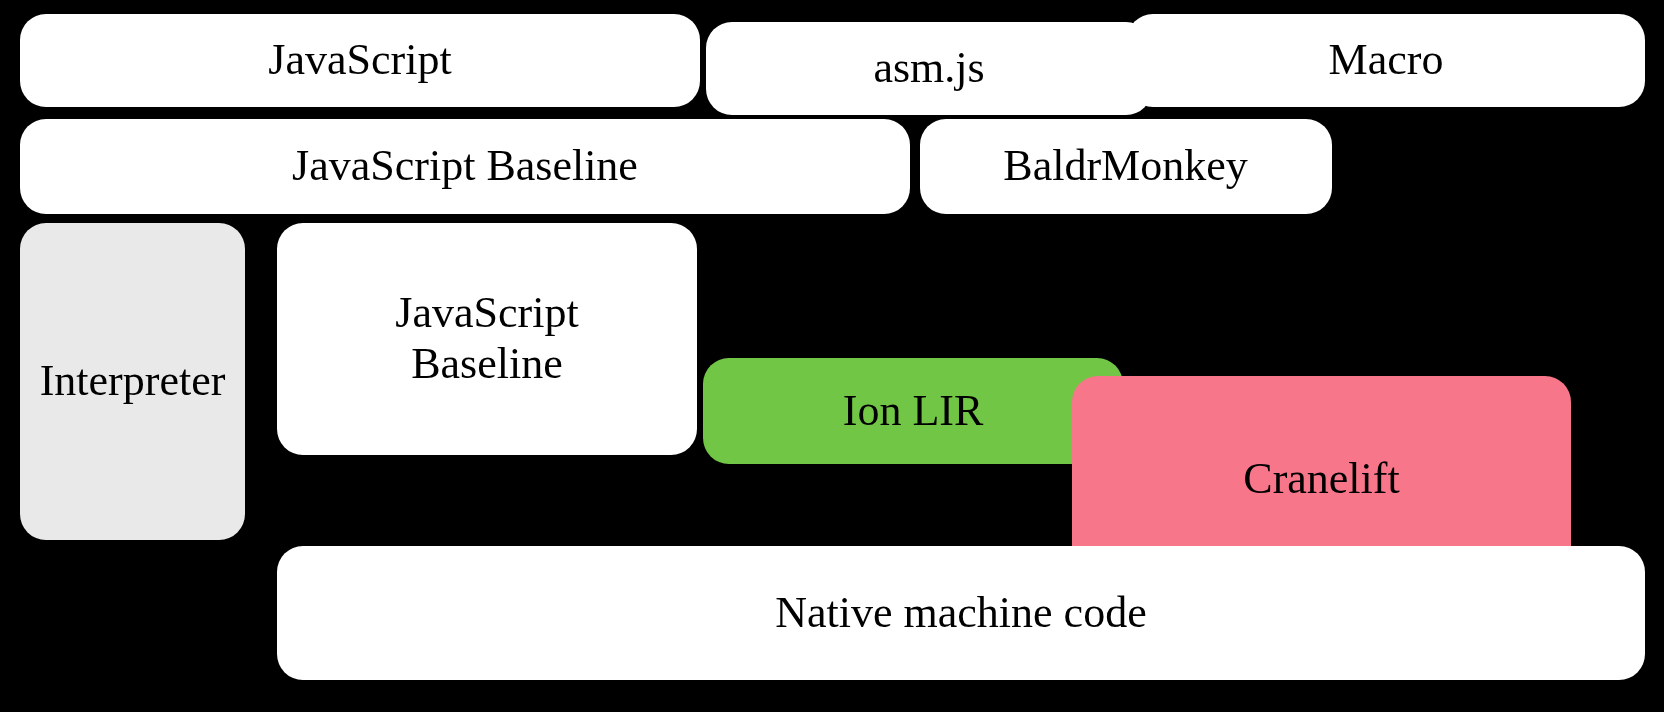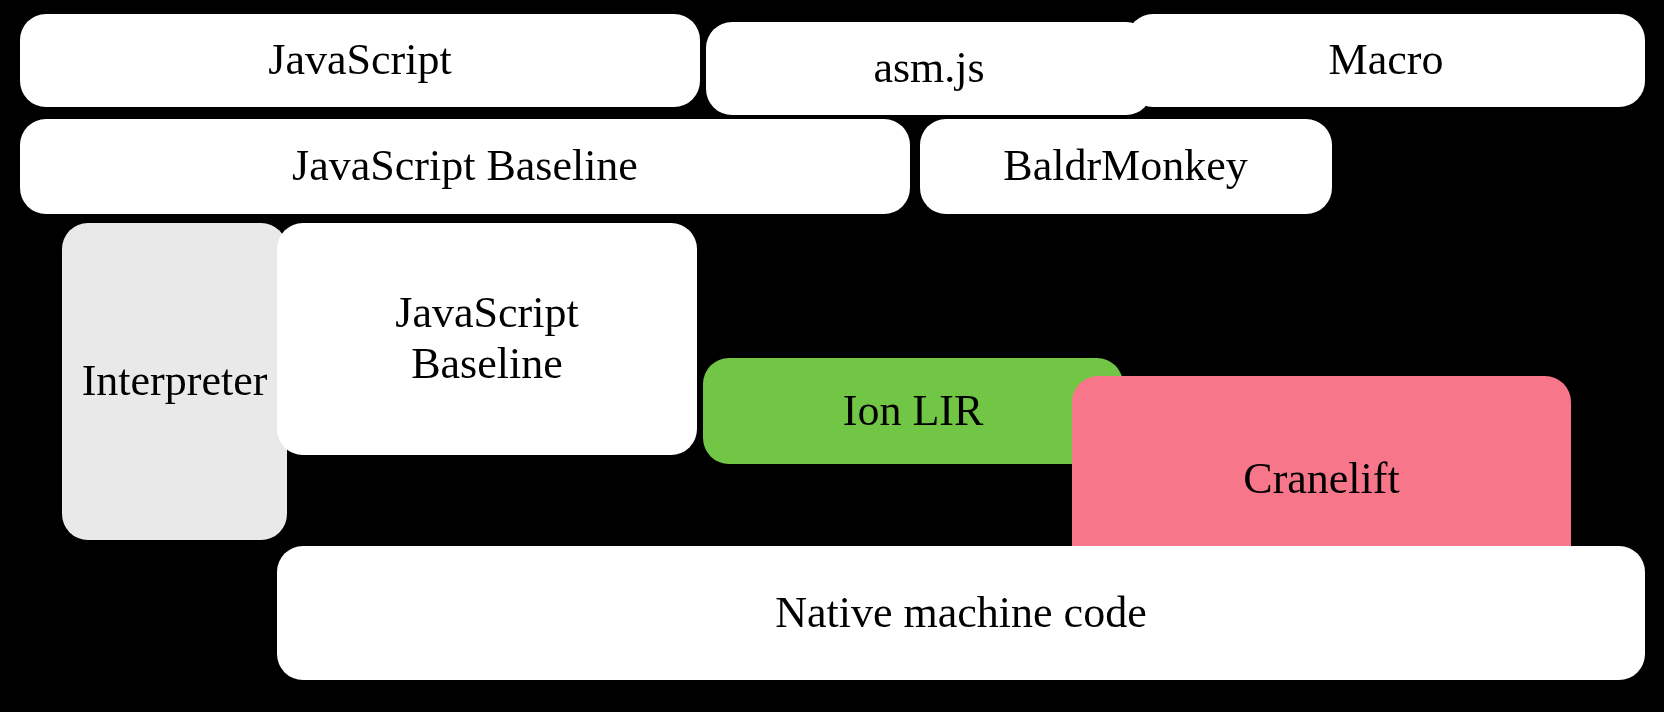--- a/index.html
+++ b/index.html
@@ -54,21 +54,21 @@
   </div>
 
   <div class="box white" style="left:20px; top:119px; width:890px; height:95px;">
     <span>JavaScript Baseline</span>
   </div>
 
   <div class="box white" style="left:920px; top:119px; width:412px; height:95px;padding-left:9px;">
     <span>BaldrMonkey</span>
   </div>
 
-  <div class="box grey" style="left:20px; top:223px; width:225px; height:317px;margin-left:42px;">
+  <div class="box grey" style="left:20px; top:223px; width:225px; height:317px;">
     <span>Interpreter</span>
   </div>
 
   <div class="box white" style="left:277px; top:223px; width:420px; height:232px;">
     <span>JavaScript
 Baseline</span>
   </div>
 
 
   <div class="box green" style="left:703px; top:358px; width:420px; height:106px;">

